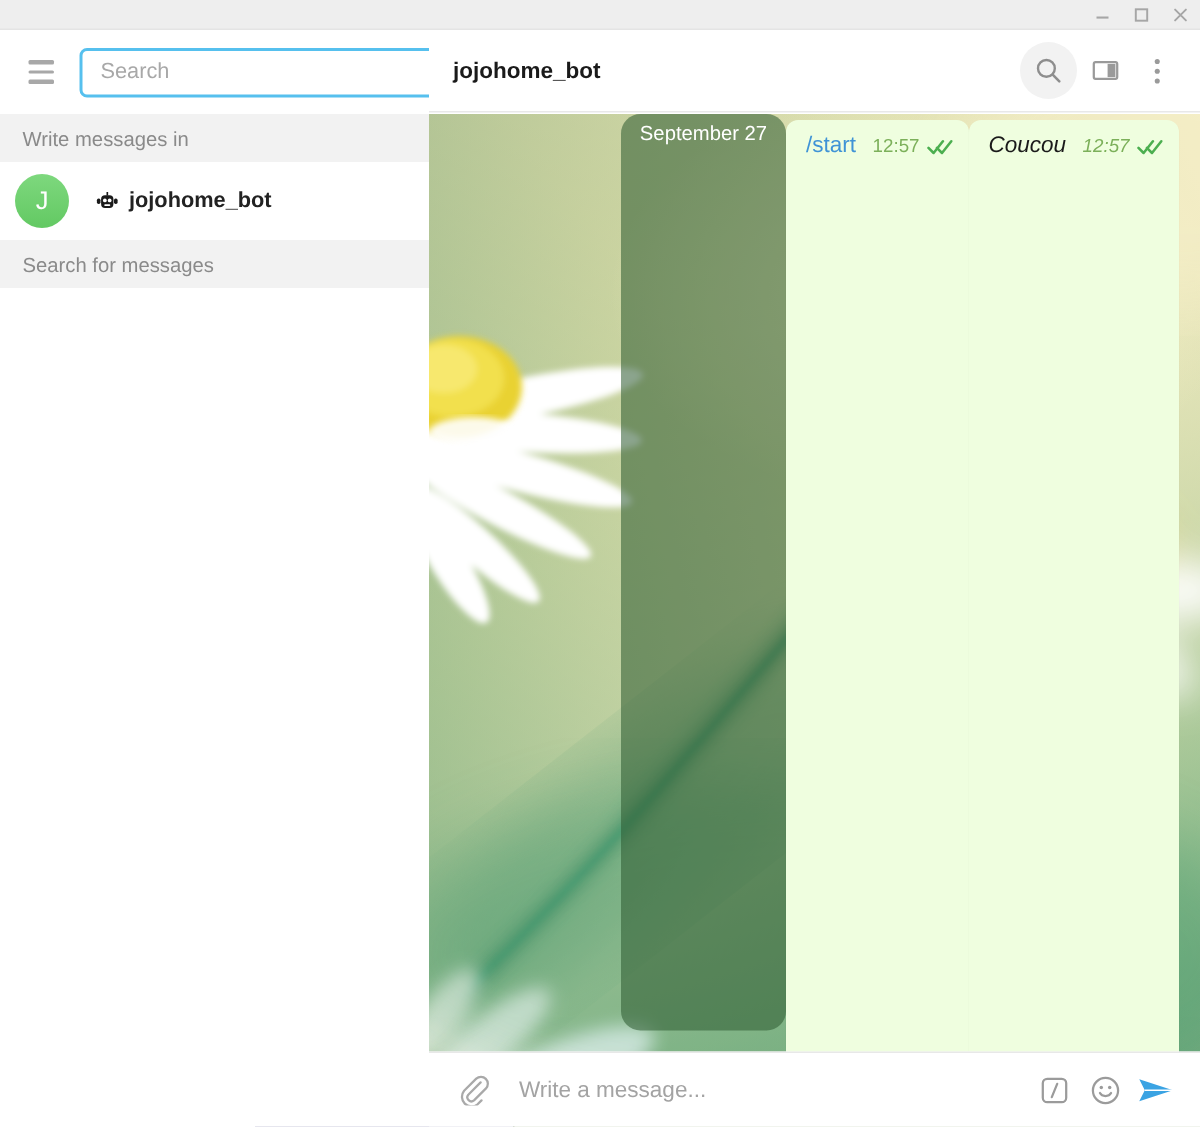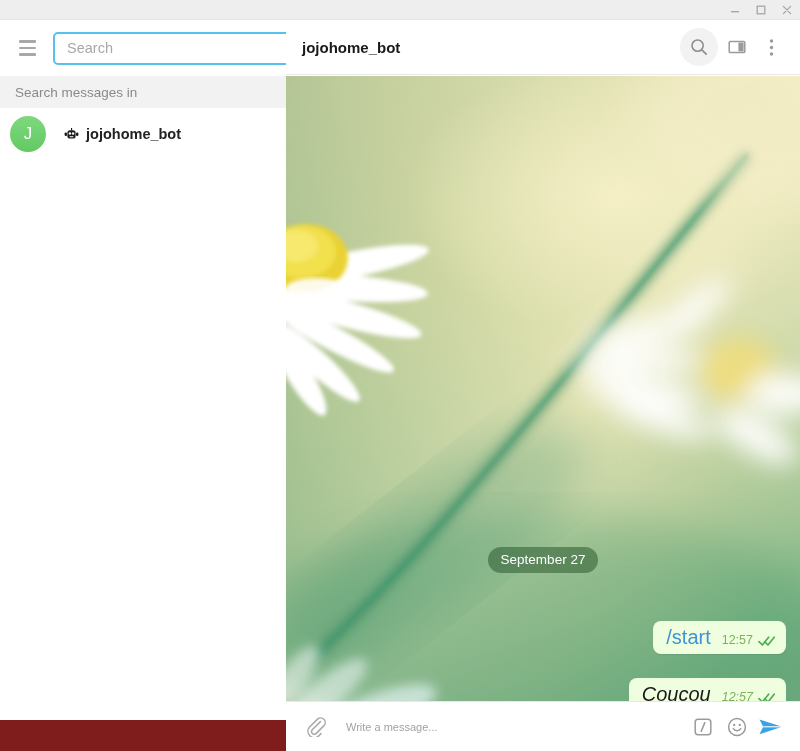--- a/index.html
+++ b/index.html
@@ -18,21 +18,21 @@
   }
   .winbtn {
     width: 26px; height: 20px; display: flex; align-items: center;
     justify-content: center;
   }
   .winbtn svg { display: block; }
 
   
   .left-panel {
     position: absolute; top: 20px; left: 0; width: 343px; height: 731px;
-    background: #7f1d1d; border-right: 1px solid #4d7c0f; overflow: hidden;
+    background: #c4b5fd; border-right: 1px solid #4d7c0f; overflow: hidden;
   }
   .search-row {
     height: 56px; display: flex; align-items: center; padding: 0 11px 0 8px;
     background: #fff;
   }
   .burger {
     width: 38px; height: 38px; display: flex; flex-direction: column;
     align-items: center; justify-content: center; gap: 4px; cursor: pointer;
     flex: 0 0 38px;
   }
@@ -93,54 +93,54 @@
   
   .wallpaper {
     position: absolute; top: 56px; left: 0; width: 514px; height: 645px;
     overflow: hidden; background: #9fb480;
   }
   .wp-svg { position: absolute; inset: 0; width: 100%; height: 100%; display: block; }
 
   
   .msg-area {
     position: absolute; inset: 0; padding: 0 14px 10px 14px;
-    display: flex; flex-direction: column; justify-content: flex-end; gap: 20px;
+    display: flex; flex-direction: row; justify-content: flex-end;
   }
   .date-row { display: flex; justify-content: center; margin-bottom: 24px; }
   .date-pill {
     background: rgba(44,90,48,0.55); color: #fff; font-size: 13.5px;
     padding: 5px 13px 6px; border-radius: 13px;
   }
   .msg-row { display: flex; justify-content: flex-end; margin-top: 4px; }
   .bubble {
     background: #effedf; border-radius: 8px; padding: 7px 10px 7px 13px;
     display: flex; align-items: baseline; gap: 11px; position: relative;
     max-width: 330px; box-shadow: 0 1px 1px rgba(0,0,0,0.07);
   }
   .bubble.tail { border-bottom-right-radius: 3px; font-style: italic; }
   .bubble.tail::after {
     content: ""; position: absolute; right: -7px; bottom: 0;
     width: 10px; height: 15px; background: #effedf;
     clip-path: polygon(0 0, 0 100%, 100% 100%, 42% 62%);
   }
-  .b-text { font-size: 20px; color: #1a1a1a; line-height: 19px; }
+  .b-text { font-size: 15px; color: #1a1a1a; line-height: 19px; }
   .b-text.cmd { color: #3f93d6; }
   .b-meta { display: flex; align-items: flex-end; gap: 5px; flex: 0 0 auto; }
   .b-time { font-size: 12.5px; color: #7cb05a; }
   .ticks { display: flex; align-items: center; }
 
   
   .composer {
     position: absolute; bottom: 0; left: 0; width: 514px; height: 50px;
     background: #fff; border-top: 1px solid #e8e8e8; display: flex;
     align-items: center; padding: 0 12px 0 14px; gap: 0;
   }
   .attach { flex: 0 0 30px; display: flex; align-items: center; justify-content: center; cursor: pointer; }
   .msg-input {
-    flex: 1; border: 0; outline: 0; font-size: 11px; color: #222;
+    flex: 1; border: 0; outline: 0; font-size: 15px; color: #222;
     margin-left: 16px; font-family: "Liberation Sans", sans-serif;
     background: transparent;
   }
   .msg-input::placeholder { color: #a3a3a3; }
   .comp-btn { flex: 0 0 34px; height: 34px; display: flex; align-items: center; justify-content: center; cursor: pointer; }
 </style>
 </head>
 <body>
 
 <div class="app">
@@ -178,21 +178,21 @@
             <rect x="1.6" y="3.2" width="13.8" height="12" rx="1.4" fill="none" stroke="#9b9b9b" stroke-width="1.4"></rect>
             <rect x="1.6" y="3.2" width="13.8" height="3.6" rx="1.2" fill="#9b9b9b"></rect>
             <rect x="4.3" y="1.1" width="1.5" height="3.4" rx="0.7" fill="#9b9b9b"></rect>
             <rect x="11.2" y="1.1" width="1.5" height="3.4" rx="0.7" fill="#9b9b9b"></rect>
             <rect x="4" y="9" width="3" height="2.6" fill="#9b9b9b"></rect>
           </svg>
         </span>
       </div>
     </div>
 
-    <div class="section-head">Search messages in</div>
+    <div class="section-head">Write messages in</div>
 
     <div class="peer-row">
       <div class="avatar">J</div>
       <div class="peer-main">
         <span class="bot-badge">
           <svg width="15" height="13" viewBox="0 0 15 13">
             <rect x="3.4" y="2.2" width="8.2" height="8.4" rx="2.6" fill="#1a1a1a"></rect>
             <circle cx="5.9" cy="5.6" r="1.25" fill="#ffffff"></circle>
             <circle cx="9.1" cy="5.6" r="1.25" fill="#ffffff"></circle>
             <rect x="5.5" y="8.2" width="4" height="1.1" rx="0.55" fill="#ffffff"></rect>
@@ -203,20 +203,21 @@
         </span>
         <span class="peer-name">jojohome_bot</span>
       </div>
       <div class="clear-x">
         <svg width="17" height="17" viewBox="0 0 17 17">
           <path d="M3 3 L14 14 M14 3 L3 14" stroke="#9e9e9e" stroke-width="1.6" stroke-linecap="round"></path>
         </svg>
       </div>
     </div>
 
+    <div class="section-head">Search for messages</div>
 
     <div class="left-rest"></div>
   </div>
 
   <div class="chat">
 
     <div class="chat-head">
       <div class="chat-title-wrap">
         <div class="chat-title">jojohome_bot</div>
       </div>

